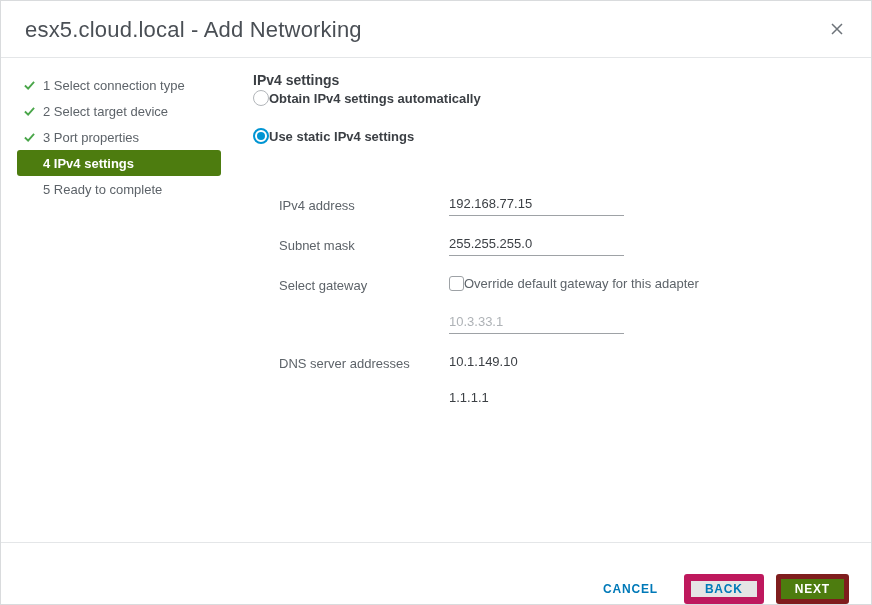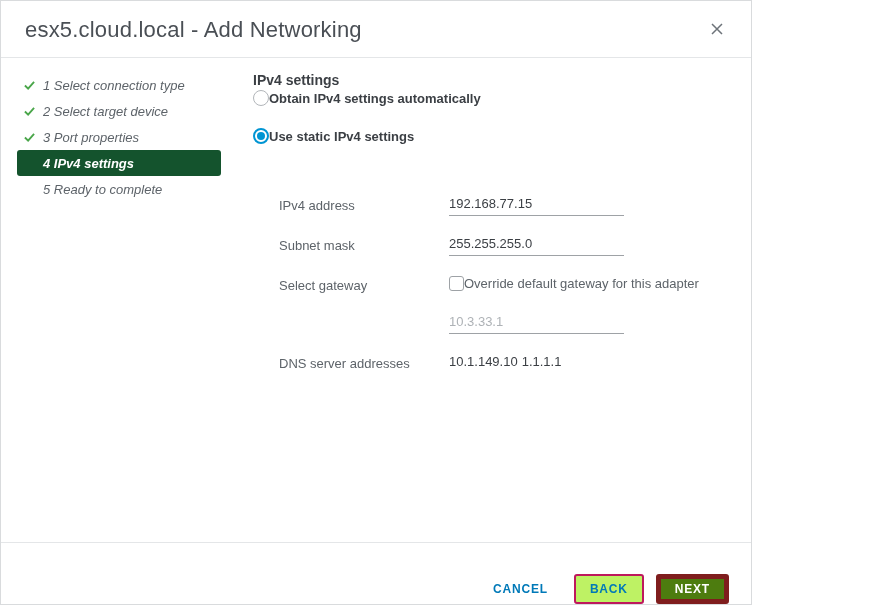--- a/index.html
+++ b/index.html
@@ -3,21 +3,21 @@
 <meta charset="utf-8">
 <style>
   * { box-sizing: border-box; }
   html, body {
     margin: 0; padding: 0;
     font-family: "Segoe UI", Arial, sans-serif;
     background: #fff;
     color: #3b3f44;
   }
   .dialog {
-    width: 752px;
+    width: 872px;
     height: 605px;
     border: 1px solid #d9dbdd;
     display: flex;
     flex-direction: column;
     position: relative;
   }
   
   .dlg-header {
     display: flex;
     align-items: center;
@@ -42,41 +42,40 @@
 
   
   .dlg-body {
     flex: 1;
     display: flex;
     overflow: hidden;
   }
   .sidebar {
     width: 228px;
     padding: 14px 8px 14px 16px;
-    font-style: italic;
   }
   .step {
     display: flex;
     align-items: center;
     height: 26px;
     font-size: 13px;
     padding-left: 4px;
     border-radius: 3px;
     margin-bottom: 0;
   }
   .step .icon {
     width: 16px; height: 16px;
     display: inline-flex; align-items:center; justify-content:center;
     margin-right: 6px;
     flex-shrink:0;
   }
   .checkmark svg { width:11px; height:11px; stroke:#4aa64a; stroke-width:2; fill:none; }
   .step.done .label { color:#5d6369; }
   .step.current {
-    background:#14532d;
+    background:#4d7c0f;
     color:#fff;
   }
   .step.current .label { font-weight:600; color:#fff; }
   .step.current .icon { visibility:hidden; }
   .step.future .icon { visibility:hidden; }
   .step.future .label { color:#5d6369; }
   .step .label { white-space:nowrap; }
 
   .main {
     flex:1;
@@ -160,21 +159,21 @@
     align-items:center;
   }
   .chk {
     width:15px; height:15px;
     border:1px solid #9ea2a6;
     border-radius:3px;
     background:#fff;
   }
   .plain-text { font-size:13px; color:#3b3f44; line-height:1.5; }
 
-  .dns-block { display:flex; flex-direction:row; gap:4px;align-items:center; }
+  .dns-block { display:flex; flex-direction:column; gap:17px; }
 
   
   .dlg-footer {
     height: 62px;
     border-top: 1px solid #e4e6e8;
     display:flex;
     justify-content:flex-end;
     align-items:flex-end;
     gap:12px;
     padding: 0 22px;
@@ -186,21 +185,21 @@
     font-weight:600;
     letter-spacing: 0.8px;
     border-radius:3px;
     cursor:pointer;
     display:flex; align-items:center;
   }
   .btn-text {
     border:none; background:none; color:#0079b8;
   }
   .btn-outline {
-    border:2px solid #be185d; background:#bef264; color:#0079b8;
+    border:7px solid #be185d; background:#e5e5e5; color:#0079b8;
   }
   .btn-primary {
     border:5px solid #7f1d1d; background:#4d7c0f; color:#fff;
   }
 </style>
 </head>
 <body>
 
 <div class="dialog">
 

